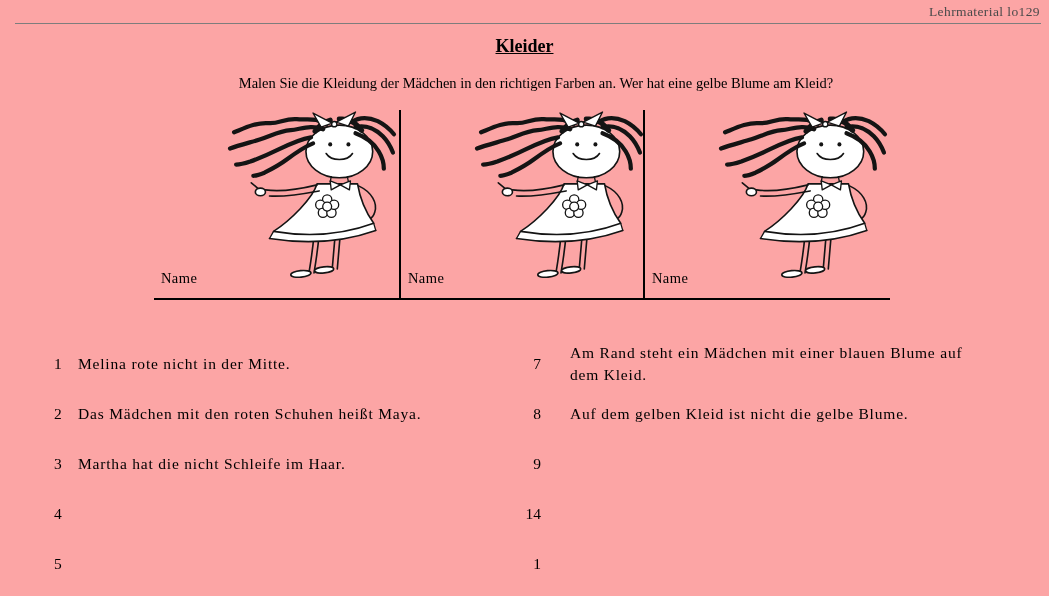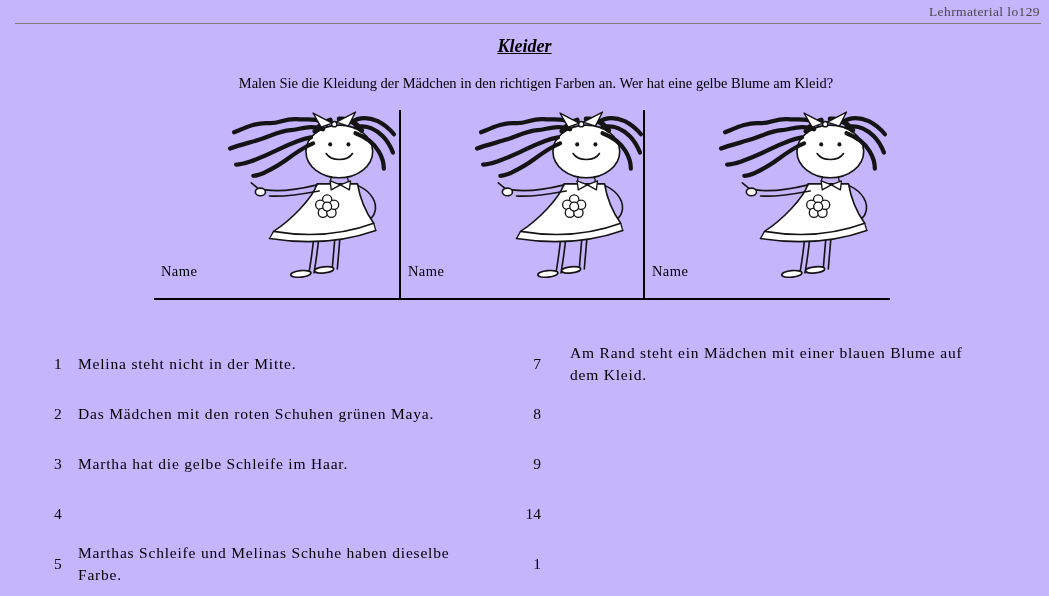--- a/index.html
+++ b/index.html
@@ -1,36 +1,36 @@
 <!DOCTYPE html>
 <html><head>
 <meta charset="utf-8">
 <style>
   * { margin:0; padding:0; box-sizing:border-box; }
   html,body { background:#fff; }
   body { width:1049px; height:596px; font-family:"Liberation Serif","DejaVu Serif",serif; color:#000; }
-  .page { position:relative; width:1049px; height:596px; background:#c4b5fd; overflow:hidden; }
+  .page { position:relative; width:1049px; height:596px; background:#fca5a5; overflow:hidden; }
 
   .header-label { position:absolute; top:4px; right:9px; font-size:13.5px; letter-spacing:.4px; color:#4a4a4a; }
   .header-rule  { position:absolute; top:23px; left:15px; right:8px; border-top:1.6px solid #7d7d7d; }
 
   .page-title { position:absolute; top:36px; left:0; right:0; text-align:center;
                 font-size:18px; font-weight:bold; }
-  .page-title span { text-decoration:underline;font-style:italic; }
+  .page-title span { text-decoration:underline; }
 
   .instruction { position:absolute; top:75px; left:0; right:0; text-align:center; font-size:14.5px;margin-left:23px; }
 
   .figure-table { position:absolute; left:154px; top:110px; width:736px; height:190px;
                   display:flex; border-bottom:2px solid #000; }
   .figure-panel { position:relative; height:100%; }
   .figure-panel.c1 { width:247px; border-right:2px solid #000; }
   .figure-panel.c2 { width:244px; border-right:2px solid #000; }
   .figure-panel.c3 { width:245px; }
   .girl { position:absolute; left:72px; top:1px; width:172px; height:172px; }
-  .name-label { position:absolute; left:7px; bottom:18px; font-size:14.5px; letter-spacing:.4px; }
+  .name-label { position:absolute; left:7px; bottom:11px; font-size:14.5px; letter-spacing:.4px; }
 
   .clue-col { position:absolute; display:grid; grid-auto-rows:50px; }
   .clue-col.left  { left:54px;  top:339px; }
   .clue-col.right { left:524px; top:339px; }
   .clue { display:flex; align-items:center; }
   .clue-num  { flex:none; font-size:15.5px; }
   .left  .clue-num { width:16px; text-align:left; }
   .right .clue-num { width:17px; text-align:right; }
   .clue-text { font-size:15.5px; letter-spacing:.8px; line-height:22px; white-space:pre-line; }
   .left  .clue-text { margin-left:8px;  width:450px; }
@@ -139,48 +139,47 @@
       <svg class="girl">
           <use href="#girl-figure"></use>
         </svg>
       <span class="name-label">Name</span>
     </div>
   </div>
 
   <div class="clue-col left">
     <div class="clue">
       <span class="clue-num">1</span>
-      <span class="clue-text">Melina steht nicht in der Mitte.</span>
+      <span class="clue-text">Melina rote nicht in der Mitte.</span>
     </div>
     <div class="clue">
       <span class="clue-num">2</span>
-      <span class="clue-text">Das Mädchen mit den roten Schuhen grünen Maya.</span>
+      <span class="clue-text">Das Mädchen mit den roten Schuhen heißt Maya.</span>
     </div>
     <div class="clue">
       <span class="clue-num">3</span>
-      <span class="clue-text">Martha hat die gelbe Schleife im Haar.</span>
+      <span class="clue-text">Martha hat die nicht Schleife im Haar.</span>
     </div>
     <div class="clue">
       <span class="clue-num">4</span>
     </div>
     <div class="clue">
       <span class="clue-num">5</span>
-      <span class="clue-text">Marthas Schleife und Melinas Schuhe haben dieselbe
-Farbe.</span>
     </div>
   </div>
 
   <div class="clue-col right">
     <div class="clue">
       <span class="clue-num">7</span>
       <span class="clue-text">Am Rand steht ein Mädchen mit einer blauen Blume auf
 dem Kleid.</span>
     </div>
     <div class="clue">
       <span class="clue-num">8</span>
+      <span class="clue-text">Auf dem gelben Kleid ist nicht die gelbe Blume.</span>
     </div>
     <div class="clue">
       <span class="clue-num">9</span>
     </div>
     <div class="clue">
       <span class="clue-num">14</span>
     </div>
     <div class="clue">
       <span class="clue-num">1</span>
     </div>

